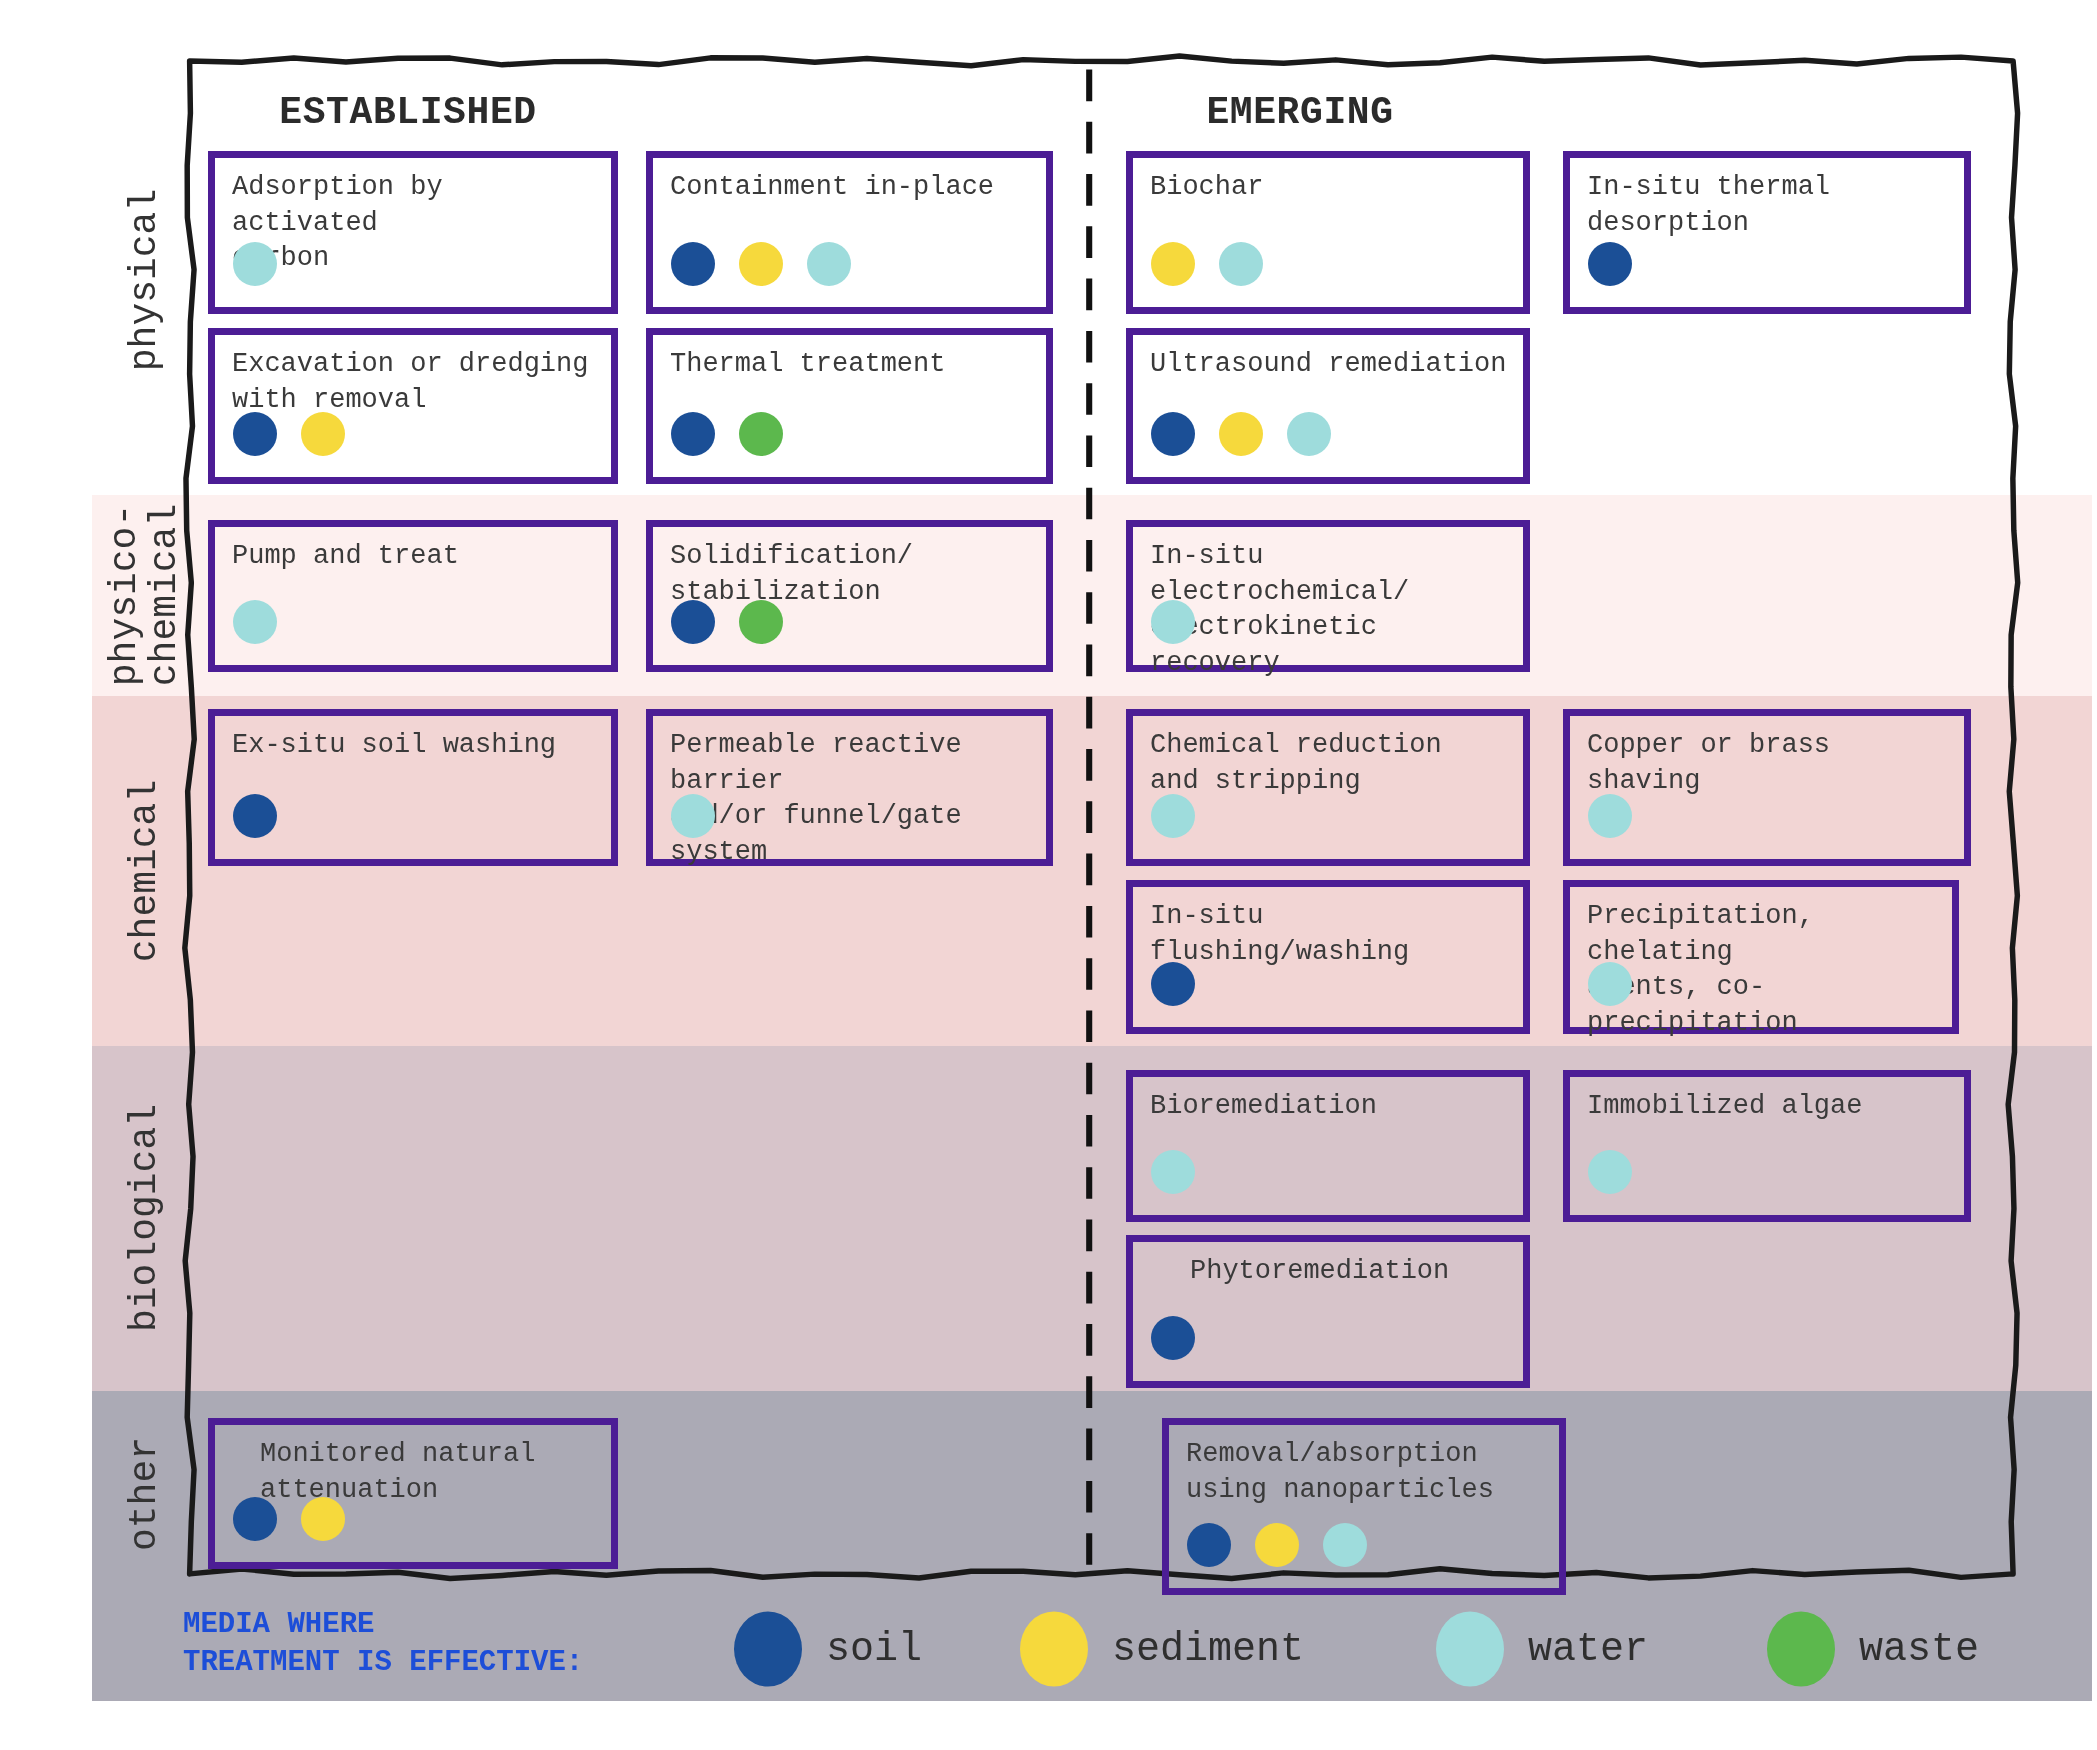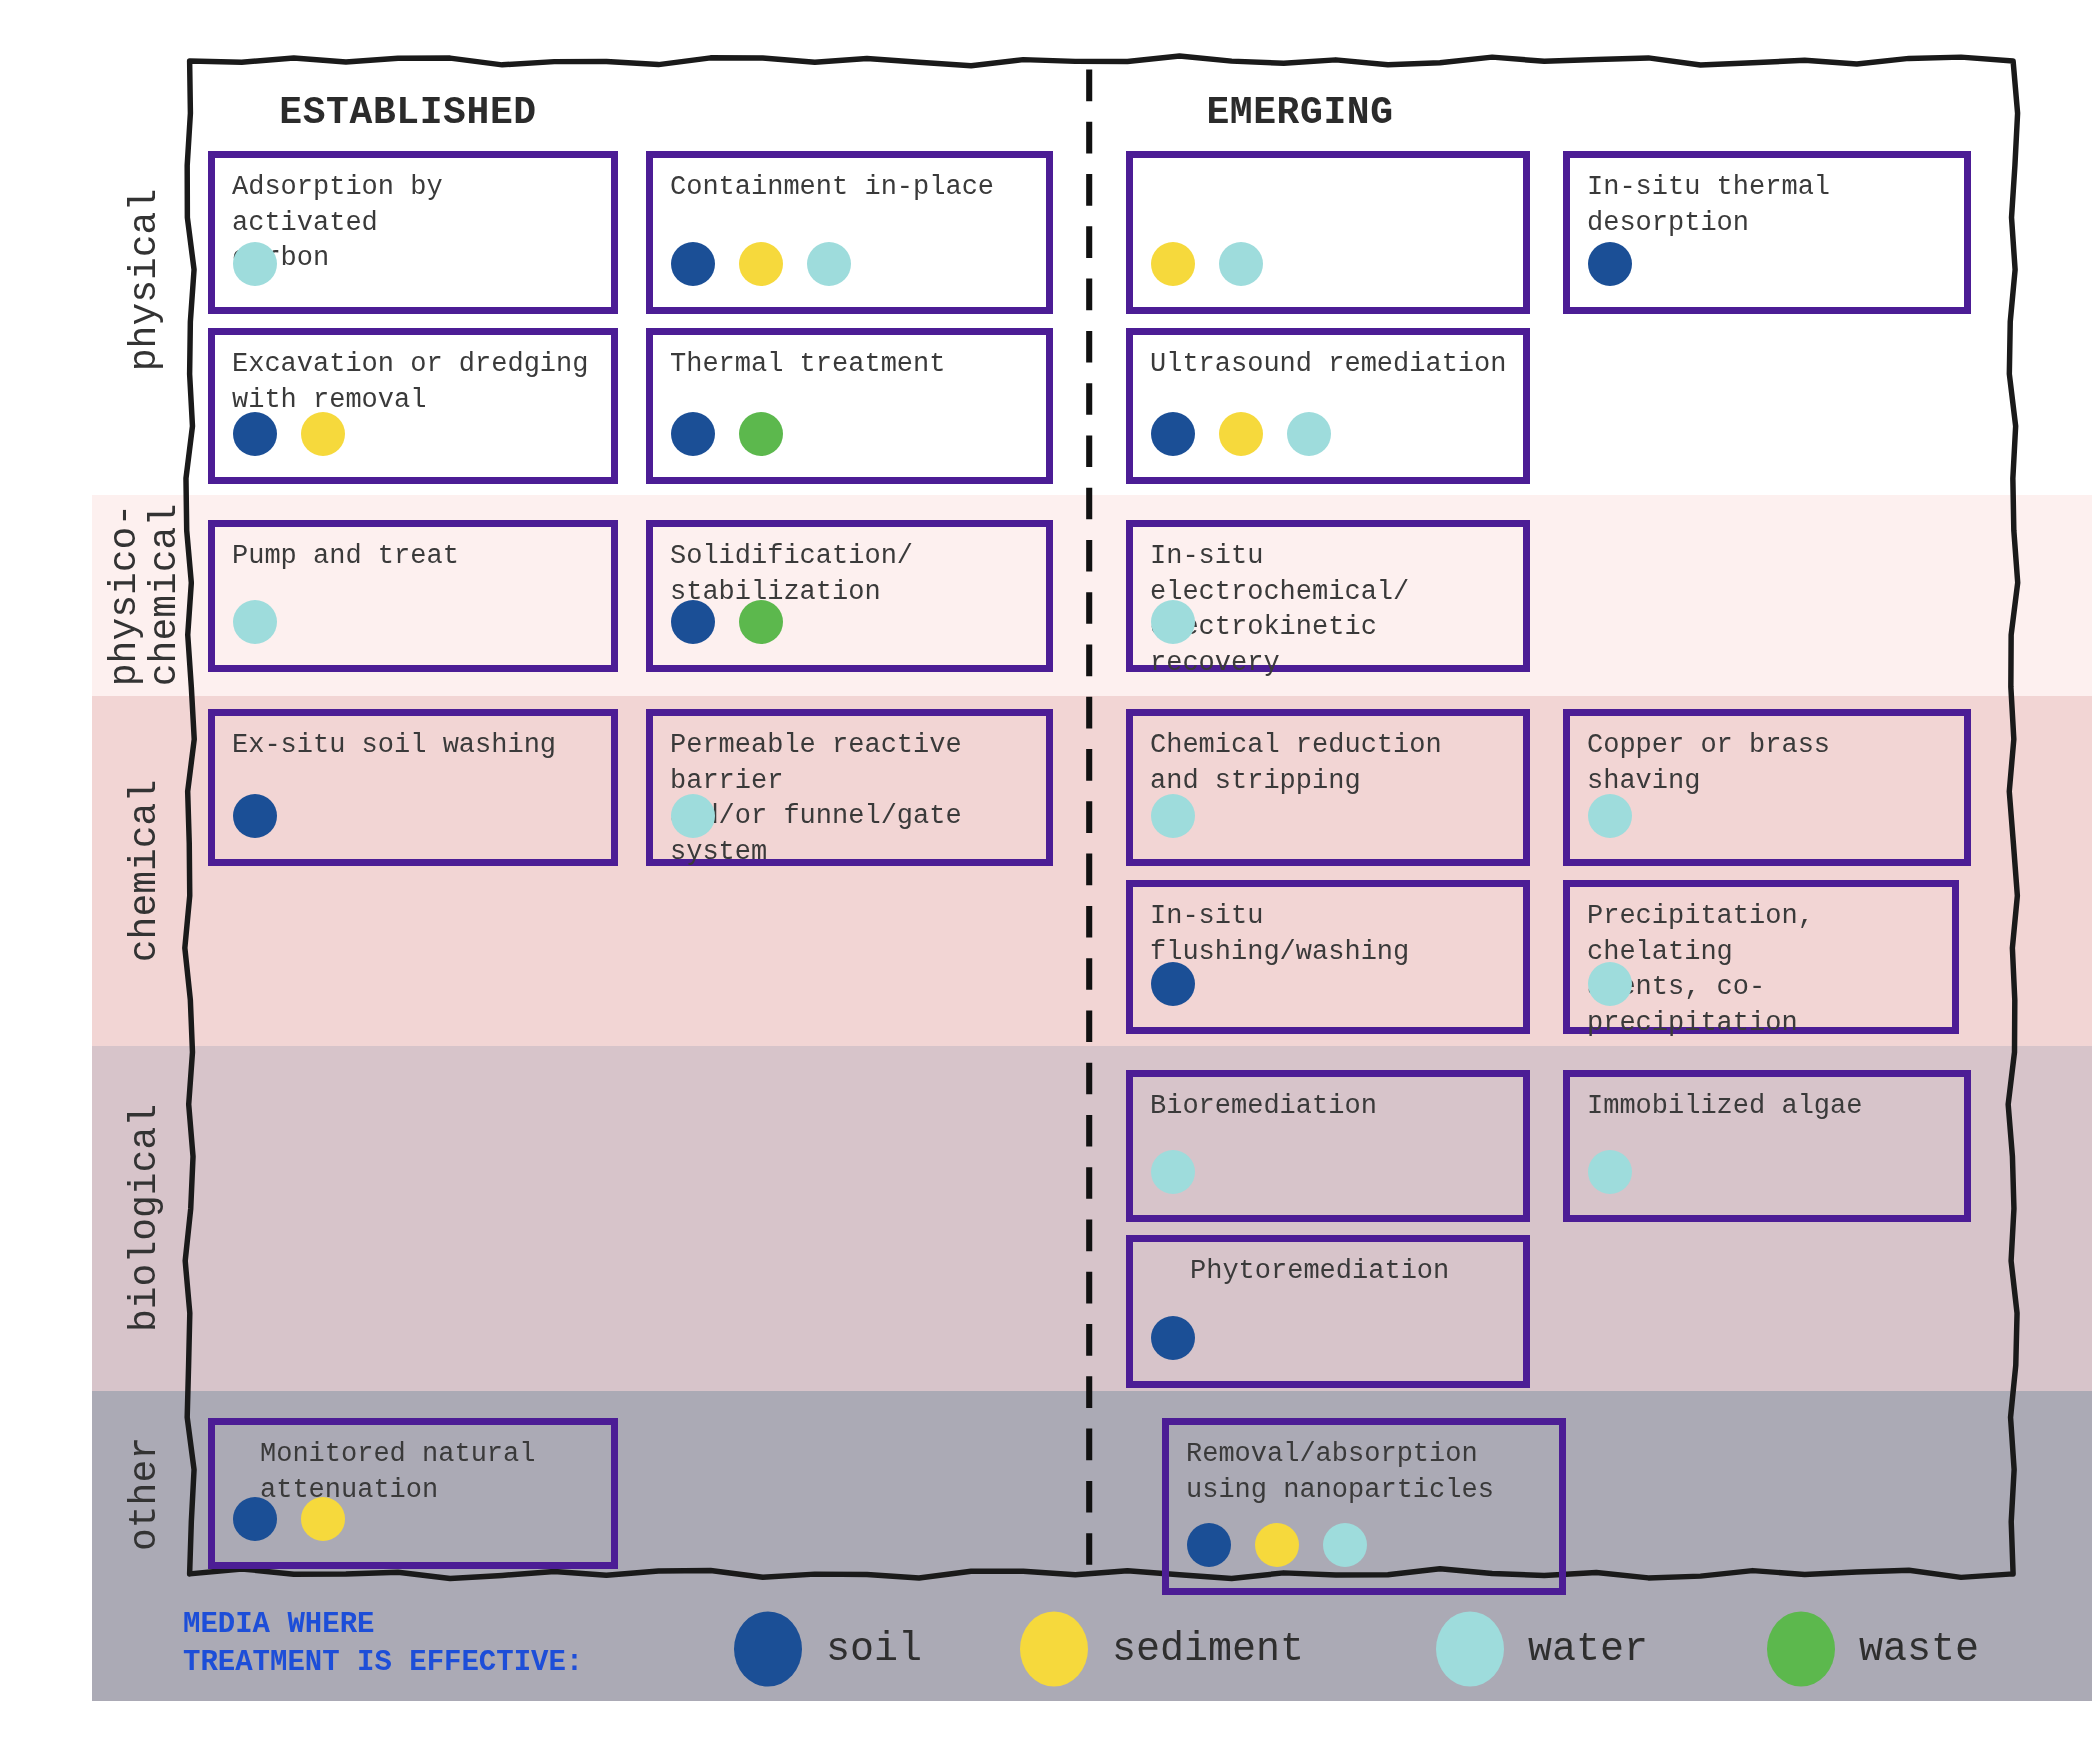--- a/index.html
+++ b/index.html
@@ -54,20 +54,21 @@
       </div>
       <div class="tbox" style="left: 598px; top: 151px; width: 407px; height: 163px;">
         <div class="title">Containment in-place</div>
         <div class="dots">
           <span class="dot" style="background: rgb(27, 79, 150);"></span>
           <span class="dot" style="background: rgb(246, 217, 60);"></span>
           <span class="dot" style="background: rgb(158, 220, 220);"></span>
         </div>
       </div>
       <div class="tbox" style="left: 1078px; top: 151px; width: 404px; height: 163px;">
+        <div class="title">Biochar</div>
         <div class="dots">
           <span class="dot" style="background: rgb(246, 217, 60);"></span>
           <span class="dot" style="background: rgb(158, 220, 220);"></span>
         </div>
       </div>
       <div class="tbox" style="left: 1515px; top: 151px; width: 408px; height: 163px;">
         <div class="title">In-situ thermal
 desorption</div>
         <div class="dots">
           <span class="dot" style="background: rgb(27, 79, 150);"></span>

